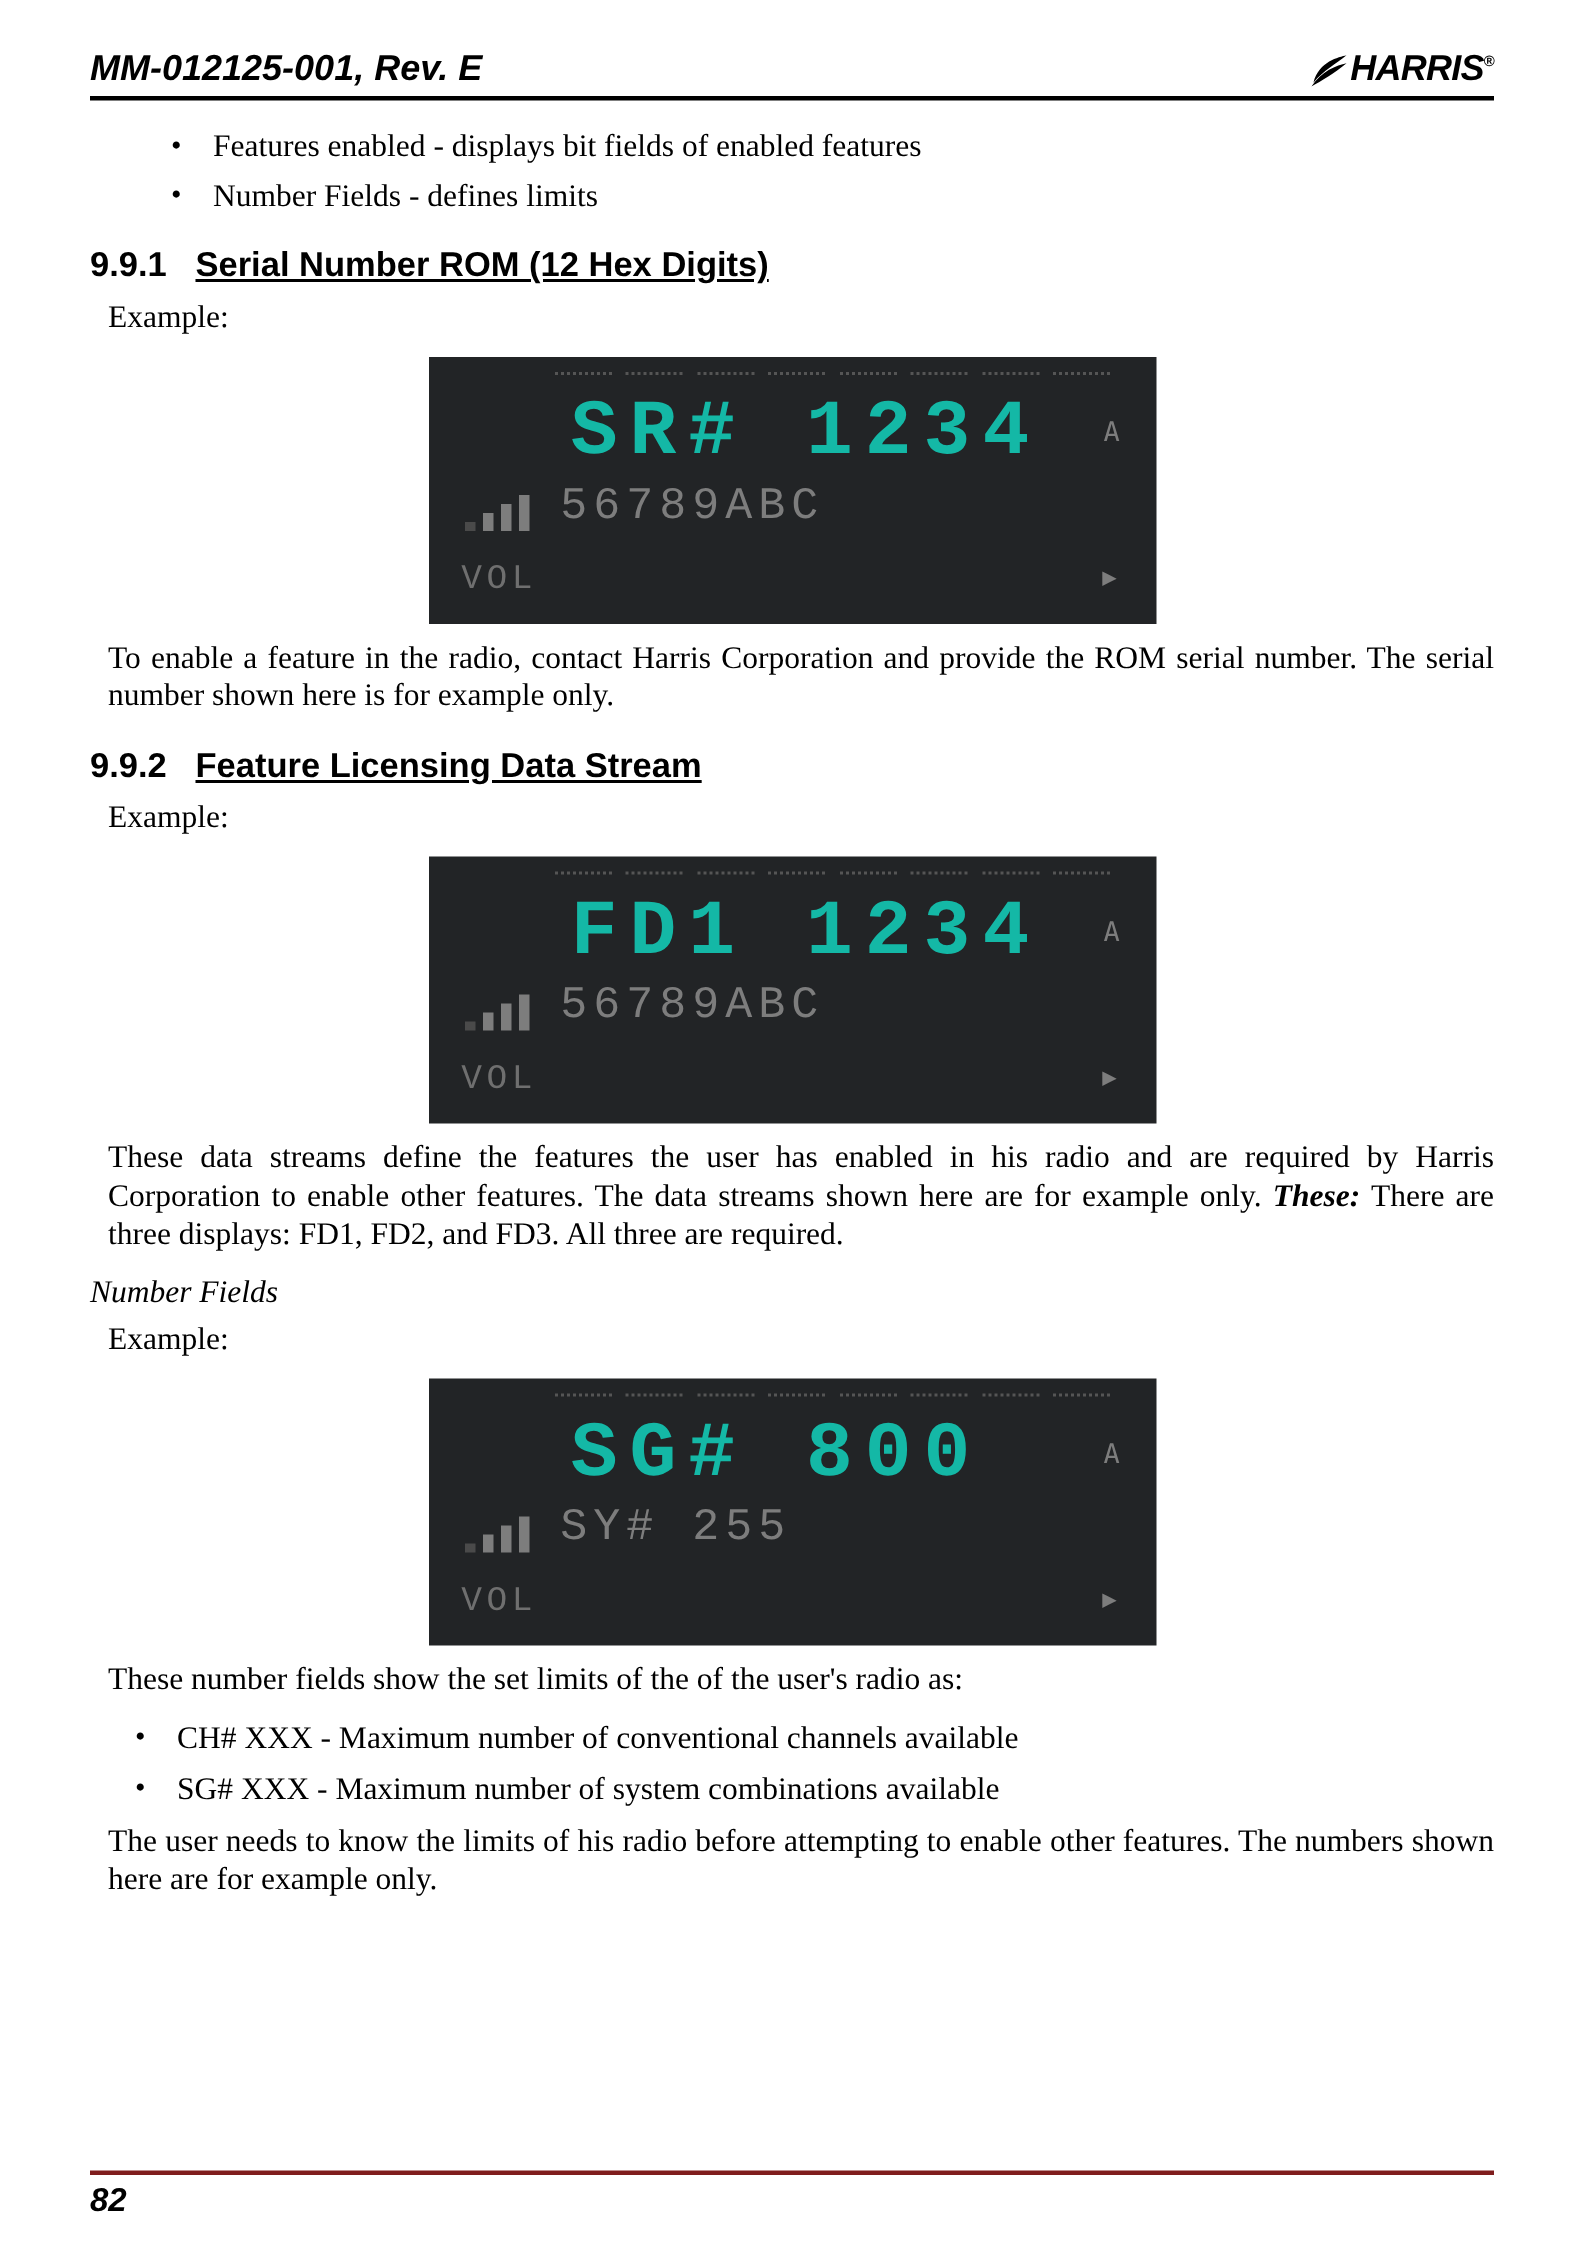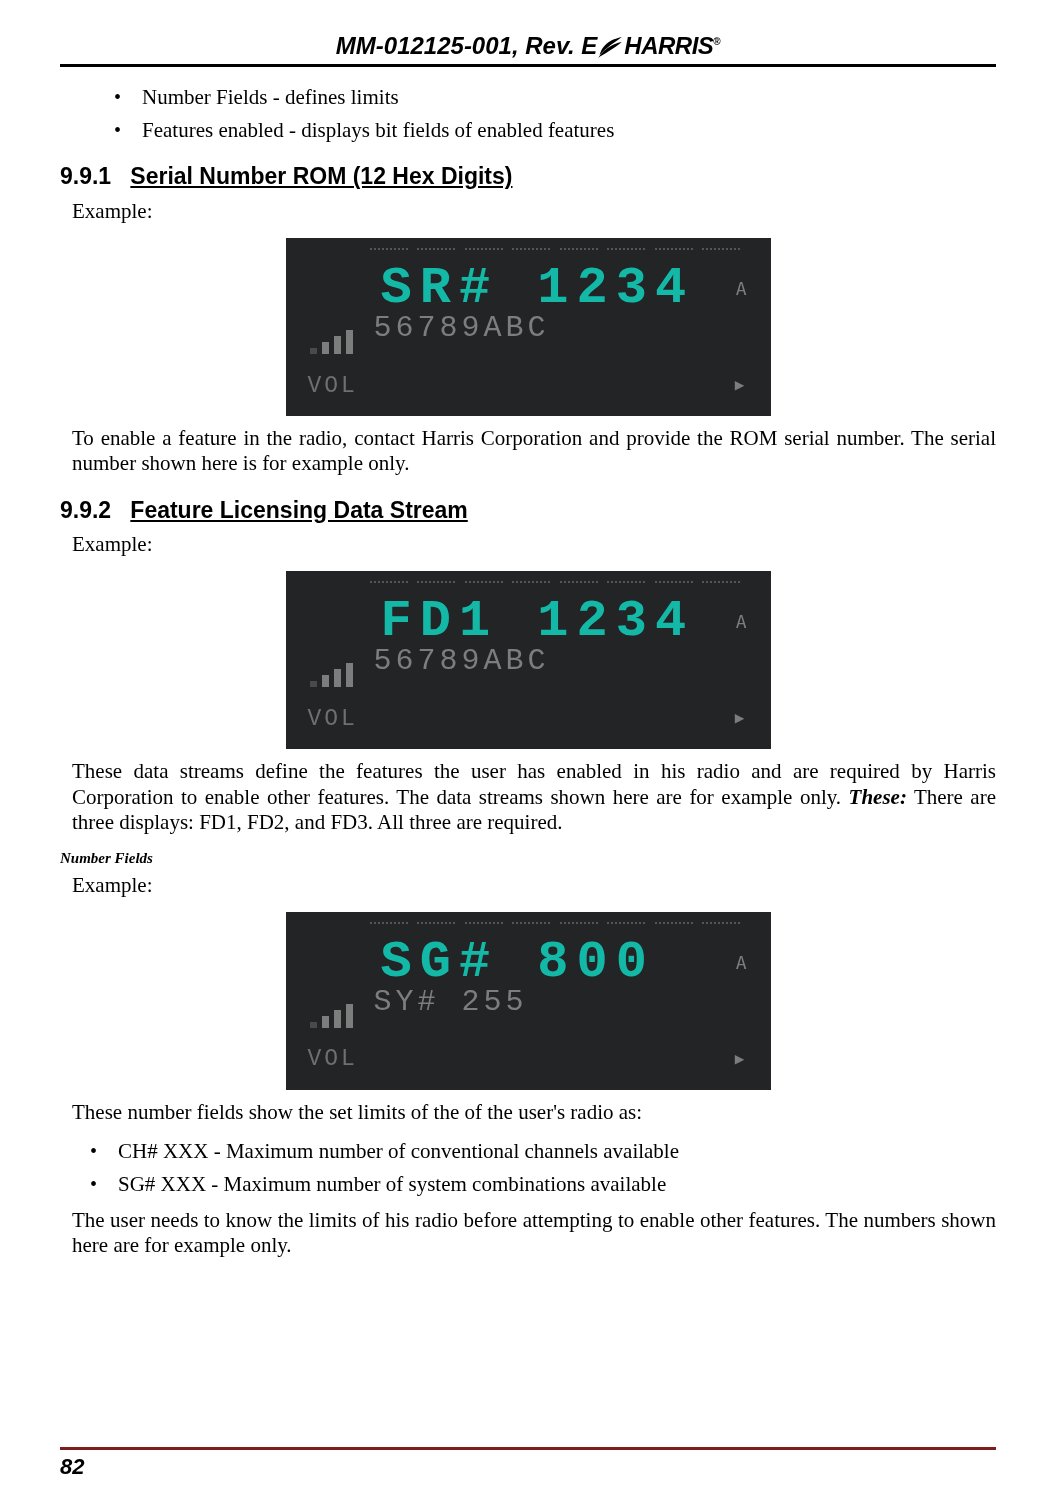--- a/index.html
+++ b/index.html
@@ -12,21 +12,21 @@
     width: 1056px;
   }
   .page {
     width: 1056px;
     min-height: 1510px;
     padding: 32px 60px 30px 60px;
     position: relative;
   }
   .header {
     display: flex;
-    justify-content: center;
+    justify-content: space-between;
     align-items: center;
     border-bottom: 3px solid #000;
     padding-bottom: 4px;
     margin-bottom: 18px;
   }
   .docid {
     font-weight: bold;
     font-style: italic;
     font-size: 24px;
     font-family: Arial, Helvetica, sans-serif;
@@ -75,23 +75,23 @@
     font-size: 23px;
     margin: 20px 0 8px 0;
   }
   h3.section .num { text-decoration: none; }
   h3.section .title { text-decoration: underline; }
   .para {
     margin: 8px 0 14px 12px;
     text-align: justify;
   }
   .subhead {
-    font-weight: bold;
+    font-weight: normal;
     font-style: italic;
-    font-size: 15px;
+    font-size: 21px;
     margin: 10px 0 6px 0;
   }
   .lcd-wrap {
     display: flex;
     justify-content: center;
     margin: 6px 0 10px 0;
   }
   .lcd {
     width: 485px;
     height: 178px;
@@ -144,21 +144,21 @@
   .lcd-signal div {
     width: 7px;
     background: #7d7d7d;
   }
   .lcd-signal .b1 { height: 6px; background:#4a4a4a;}
   .lcd-signal .b2 { height: 12px;}
   .lcd-signal .b3 { height: 18px;}
   .lcd-signal .b4 { height: 24px;}
   .lcd-line2 {
     position: absolute;
-    top: 72px;
+    top: 82px;
     left: 88px;
     font-size: 30px;
     color: #7d7d7d;
     letter-spacing: 4px;
     font-family: "Lucida Console","Courier New",monospace;
   }
   .lcd-vol {
     position: absolute;
     left: 22px;
     bottom: 16px;
@@ -204,22 +204,22 @@
       </svg>
       <span class="logo-text">
         <span>H</span><span>ARRIS</span><span class="logo-reg">®</span>
       </span>
     </div>
   </div>
 
   <div class="content">
 
     <ul class="bullets">
+      <li>Features enabled - displays bit fields of enabled features</li>
       <li>Number Fields - defines limits</li>
-      <li>Features enabled - displays bit fields of enabled features</li>
     </ul>
 
     <h3 class="section">
       <span class="num">9.9.1</span>&nbsp;&nbsp;
       <span class="title">Serial Number ROM (12 Hex Digits)</span>
     </h3>
     <div class="para">Example:</div>
 
     <div class="lcd-wrap">
       <div class="lcd">

